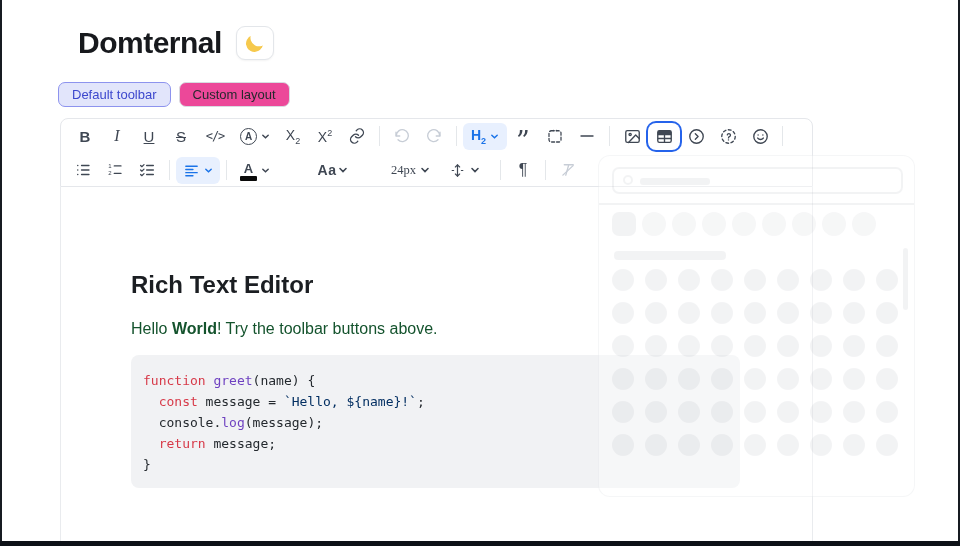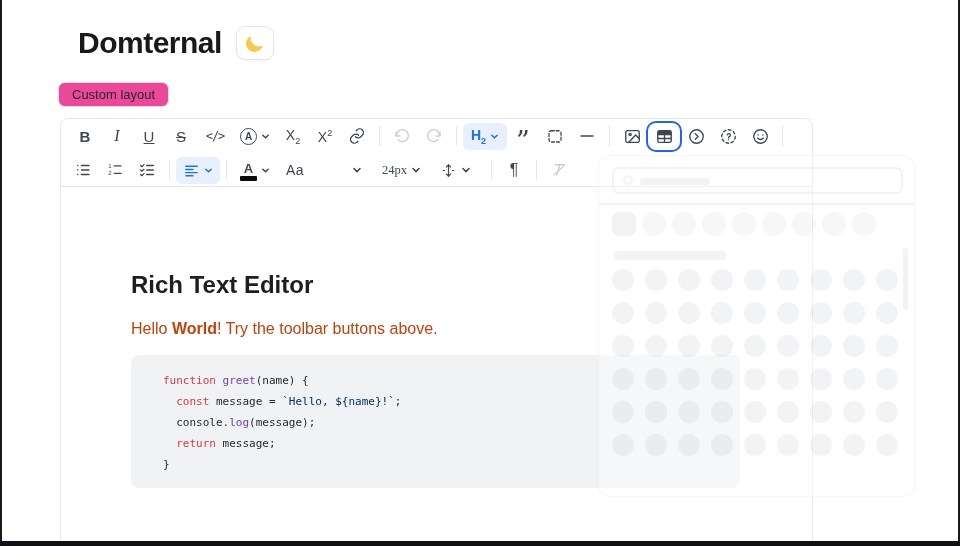--- a/index.html
+++ b/index.html
@@ -50,35 +50,35 @@
   .glyph-h { font-size:14px; font-weight:600;text-align:center;}
   .glyph-h sub { font-size:9px; font-weight:700;}
   .glyph-quote { font-size:27px; line-height:10px; font-family:"DejaVu Serif", serif; padding-top:12px;}
   .glyph-p { font-size:16px; font-weight:500;}
   .glyph-aa { font-size:14px; letter-spacing:0.5px;}
   .glyph-size { font-size:12.5px;font-family:Liberation Serif, serif;}
   .colorA { display:flex; flex-direction:column; align-items:center; line-height:12px; padding-top:3px;}
   .colorA .a { font-size:13px; font-weight:600;}
   .colorA .bar { width:17px; height:5px; background:#0a0a0a; border-radius:1px; margin-top:1px;}
   .chev { margin-left:2px; flex:none;}
-  .ff-btn { width:92px; justify-content:space-between; padding:0 8px; margin-left:1px;}
+  .ff-btn { width:92px; justify-content:center; padding:0 8px; margin-left:10px;font-weight:bold;}
   .fs-btn { margin-left:8px; padding:0 4px;}
   .lh-btn { margin-left:8px;}
 
   
   .editor { position:absolute; left:60px; top:187px; width:753px; height:354px; background:#fff;
             border-left:1px solid #e9ebee; border-right:1px solid #e9ebee; z-index:1;}
   .doc-heading { position:absolute; left:70px; top:84px; font-size:24px; font-weight:700; color:#1b1e22;}
-  .doc-par1 { position:absolute; left:70px; top:133px; font-size:16px; color:#c2410c;}
+  .doc-par1 { position:absolute; left:70px; top:133px; font-size:16px; color:#14532d;}
   .doc-par2 { position:absolute; left:70px; top:320px; font-size:16px; color:#25282c;}
   .seg-b { font-weight:700;}
   .seg-i { font-style:italic;}
   .code-block { position:absolute; left:70px; top:168px; width:609px; height:133px; background:var(--code-bg);
-                border-radius:8px; padding:15px 32px; font-family:"DejaVu Sans Mono", monospace;
-                font-size:11px; line-height:21px; color:var(--code-text); white-space:pre;}
+                border-radius:8px; padding:15px 12px; font-family:"DejaVu Sans Mono", monospace;
+                font-size:13px; line-height:21px; color:var(--code-text); white-space:pre;}
   .tok-kw { color:var(--code-keyword);}
   .tok-fn { color:var(--code-function);}
   .tok-str{ color:var(--code-string);}
 
   
   .popover { position:absolute; left:598px; top:155px; width:317px; height:342px; border-radius:12px;
              background:rgba(255,255,255,0.38); border:1px solid rgba(120,128,140,0.07); z-index:6;}
   .pop-inner { position:absolute; inset:0; opacity:0.08;}
   .pop-search { position:absolute; left:13px; top:11px; width:291px; height:27px; border:2px solid #6b7280; border-radius:7px;}
   .pop-mag { position:absolute; left:9px; top:6px; width:10px; height:10px; border:2px solid #6b7280; border-radius:50%;}
@@ -100,20 +100,21 @@
 <div class="edge-bottom"></div>
 
 <div class="app-header">
   <div class="app-title">Domternal</div>
   <button class="theme-btn">
     <span class="moon"></span>
   </button>
 </div>
 
 <div class="tabs">
+  <button class="tab active">Default toolbar</button>
   <button class="tab">Custom layout</button>
 </div>
 
 <div class="toolbar">
   <div class="tb-row r1">
     <button class="tbtn">
         <span class="glyph-b">B</span>
       </button>
     <button class="tbtn">
         <span class="glyph-i">I</span>

